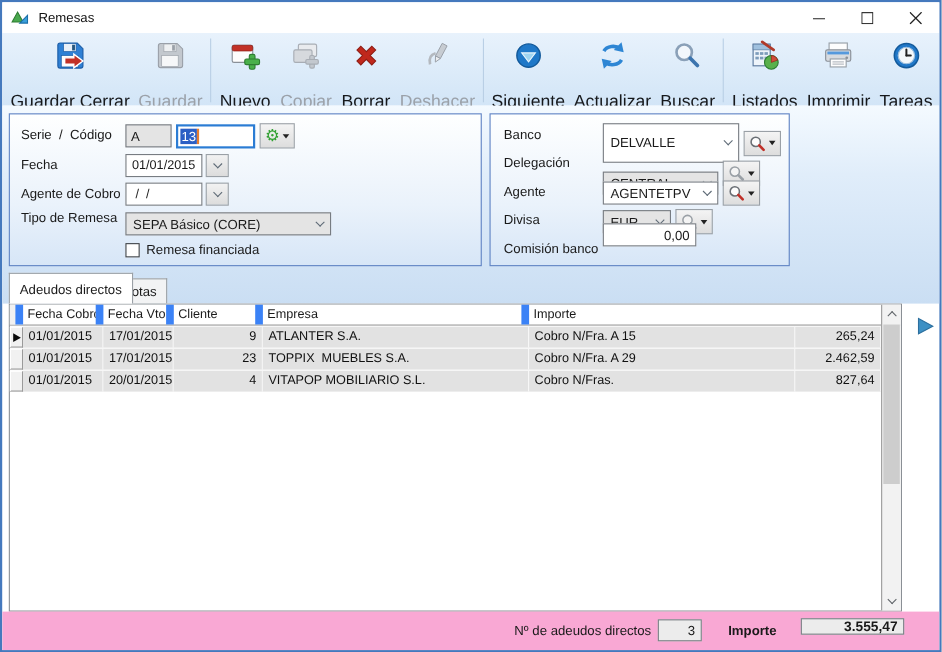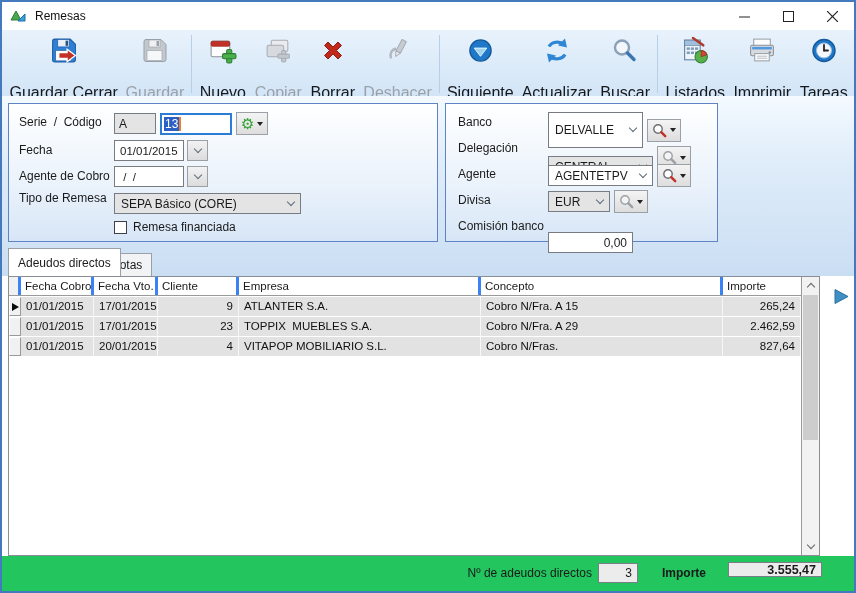--- a/index.html
+++ b/index.html
@@ -54,39 +54,39 @@
   
   .tab { position:absolute; display:flex; align-items:center; padding:0 9px; font-size:12px;
     border:1px solid #9aa0a6; border-bottom:none; }
   .tab.active { left:6px; top:246px; height:28px; background:#fff; z-index:2; }
   .tab.inactive { top:251px; height:23px; background:#f2f3f4; }
   
   .grid { position:absolute; top:274px; left:6px; width:812px; height:280px; background:#fff;
     border:1px solid #8a8f95; font-size:11.5px; }
   .tr { display:grid; grid-template-columns:12px 73px 64px 81px 242px 242px 78px; height:19px; }
   .thead { border-bottom:1px solid #9a9a9a; background:#fff; }
-  .th { line-height:18px; padding:0 4px; border-right:3px solid #3b82f6; white-space:pre; overflow:hidden; }
+  .th { line-height:18px; padding:0 4px; border-right:7px solid #3b82f6; white-space:pre; overflow:hidden; }
   .th.marker { background:#f1f1f1; padding:0; }
   .trow { margin-top:1px; }
   .td { background:#e2e2e2; line-height:19px; padding:0 5px; border-right:1px solid #f7f7f7;
     white-space:pre; overflow:hidden; color:#111; }
   .td.marker { background:#f1f1f1; border:1px solid #9a9a9a; border-top-color:#fff; border-left-color:#fff;
     display:flex; align-items:center; justify-content:center; padding:0; }
   .td.num { text-align:right; }
   .row-arrow { width:0; height:0; border-left:7px solid #0a0a0a; border-top:4px solid transparent; border-bottom:4px solid transparent; }
   .vscroll { position:absolute; top:0; right:0; bottom:0; width:18px; background:#f2f2f2; border-left:1px solid #9a9a9a; }
   .vs-btn { position:absolute; left:0; width:17px; height:17px; display:flex; align-items:center; justify-content:center; }
   .vs-up { top:0; } .vs-down { bottom:0; }
   .vs-chev { width:6px; height:6px; border-right:1.6px solid #5f6468; border-bottom:1.6px solid #5f6468; }
   .vs-up .vs-chev { transform:rotate(-135deg); margin-top:3px; }
   .vs-down .vs-chev { transform:rotate(45deg); margin-bottom:3px; }
   .vs-thumb { position:absolute; left:1px; top:18px; width:15px; height:145px; background:#cdcdcd; }
   .play-tri { position:absolute; left:831px; top:286px; }
   
-  .footer { position:absolute; top:554px; left:0; right:0; bottom:0; background:#22c55e; }
+  .footer { position:absolute; top:554px; left:0; right:0; bottom:0; background:#f9a8d4; }
   .f-abs { position:absolute; }
   .ffield { background:#ececec; border:1px solid #7a7f85; text-align:right; font-size:12px;
     display:flex; align-items:center; justify-content:flex-end; padding-right:5px; }
   .bold { font-weight:bold; }
 </style>
 </head>
 <body>
 
 <div class="window">
 
@@ -335,21 +335,21 @@
       <span class="checkbox"></span>
       <span class="flabel" style="margin-left:6px;">Remesa financiada</span>
     </div>
   </div>
 
   <div class="panel right">
     <div class="frow" style="left:12px; top:11px;">
         <span class="flabel">Banco</span>
       </div>
     <div class="frow" style="left:102px; top:8px;">
-      <div class="box white" style="width:95px; padding:17px 6px; justify-content:space-between;">
+      <div class="box white" style="width:124px; padding:17px 6px; justify-content:space-between;">
         <span>DELVALLE</span>
         <span class="chev"></span>
       </div>
       <div class="sqbtn" style="margin-left:4px;">
         <svg width="15" height="15" viewBox="0 0 15 15">
           <circle cx="6" cy="6" r="4.2" fill="#fdfdfd" stroke="#6a6f75" stroke-width="1.4"></circle>
           <line x1="9.2" y1="9.2" x2="13.2" y2="13.2" stroke="#c03028" stroke-width="2.4" stroke-linecap="round"></line>
         </svg>
         <span class="mini-caret"></span>
       </div>
@@ -402,42 +402,41 @@
           <circle cx="6" cy="6" r="4.2" fill="#f4f4f4" stroke="#9aa0a6" stroke-width="1.4"></circle>
           <line x1="9.2" y1="9.2" x2="13.2" y2="13.2" stroke="#9aa0a6" stroke-width="2.4" stroke-linecap="round"></line>
         </svg>
         <span class="mini-caret"></span>
       </div>
     </div>
 
     <div class="frow" style="left:12px; top:115px;">
         <span class="flabel">Comisión banco</span>
       </div>
-    <div class="frow" style="left:102px; top:128px;">
+    <div class="frow" style="left:102px; top:99px;">
       <div class="box white" style="width:85px; padding:0 5px; justify-content:flex-end;">
         <span>0,00</span>
       </div>
     </div>
   </div>
 
   <div class="tab active">
     <span>Adeudos directos</span>
   </div>
   <div class="tab inactive" style="left:99px;">
     <span>Notas</span>
   </div>
 
   <div class="grid">
     <div class="tr thead">
       <div class="th marker"></div>
       <div class="th">Fecha Cobro</div>
       <div class="th">Fecha Vto.</div>
       <div class="th">Cliente</div>
       <div class="th">Empresa</div>
-      <div class="th">Concepto</div>
       <div class="th" style="border-right:none;">Importe</div>
     </div>
 
     <div class="tr trow">
       <div class="td marker"><span class="row-arrow"></span></div>
       <div class="td">01/01/2015</div>
       <div class="td">17/01/2015</div>
       <div class="td num">9</div>
       <div class="td">ATLANTER S.A.</div>
       <div class="td">Cobro N/Fra. A 15</div>

